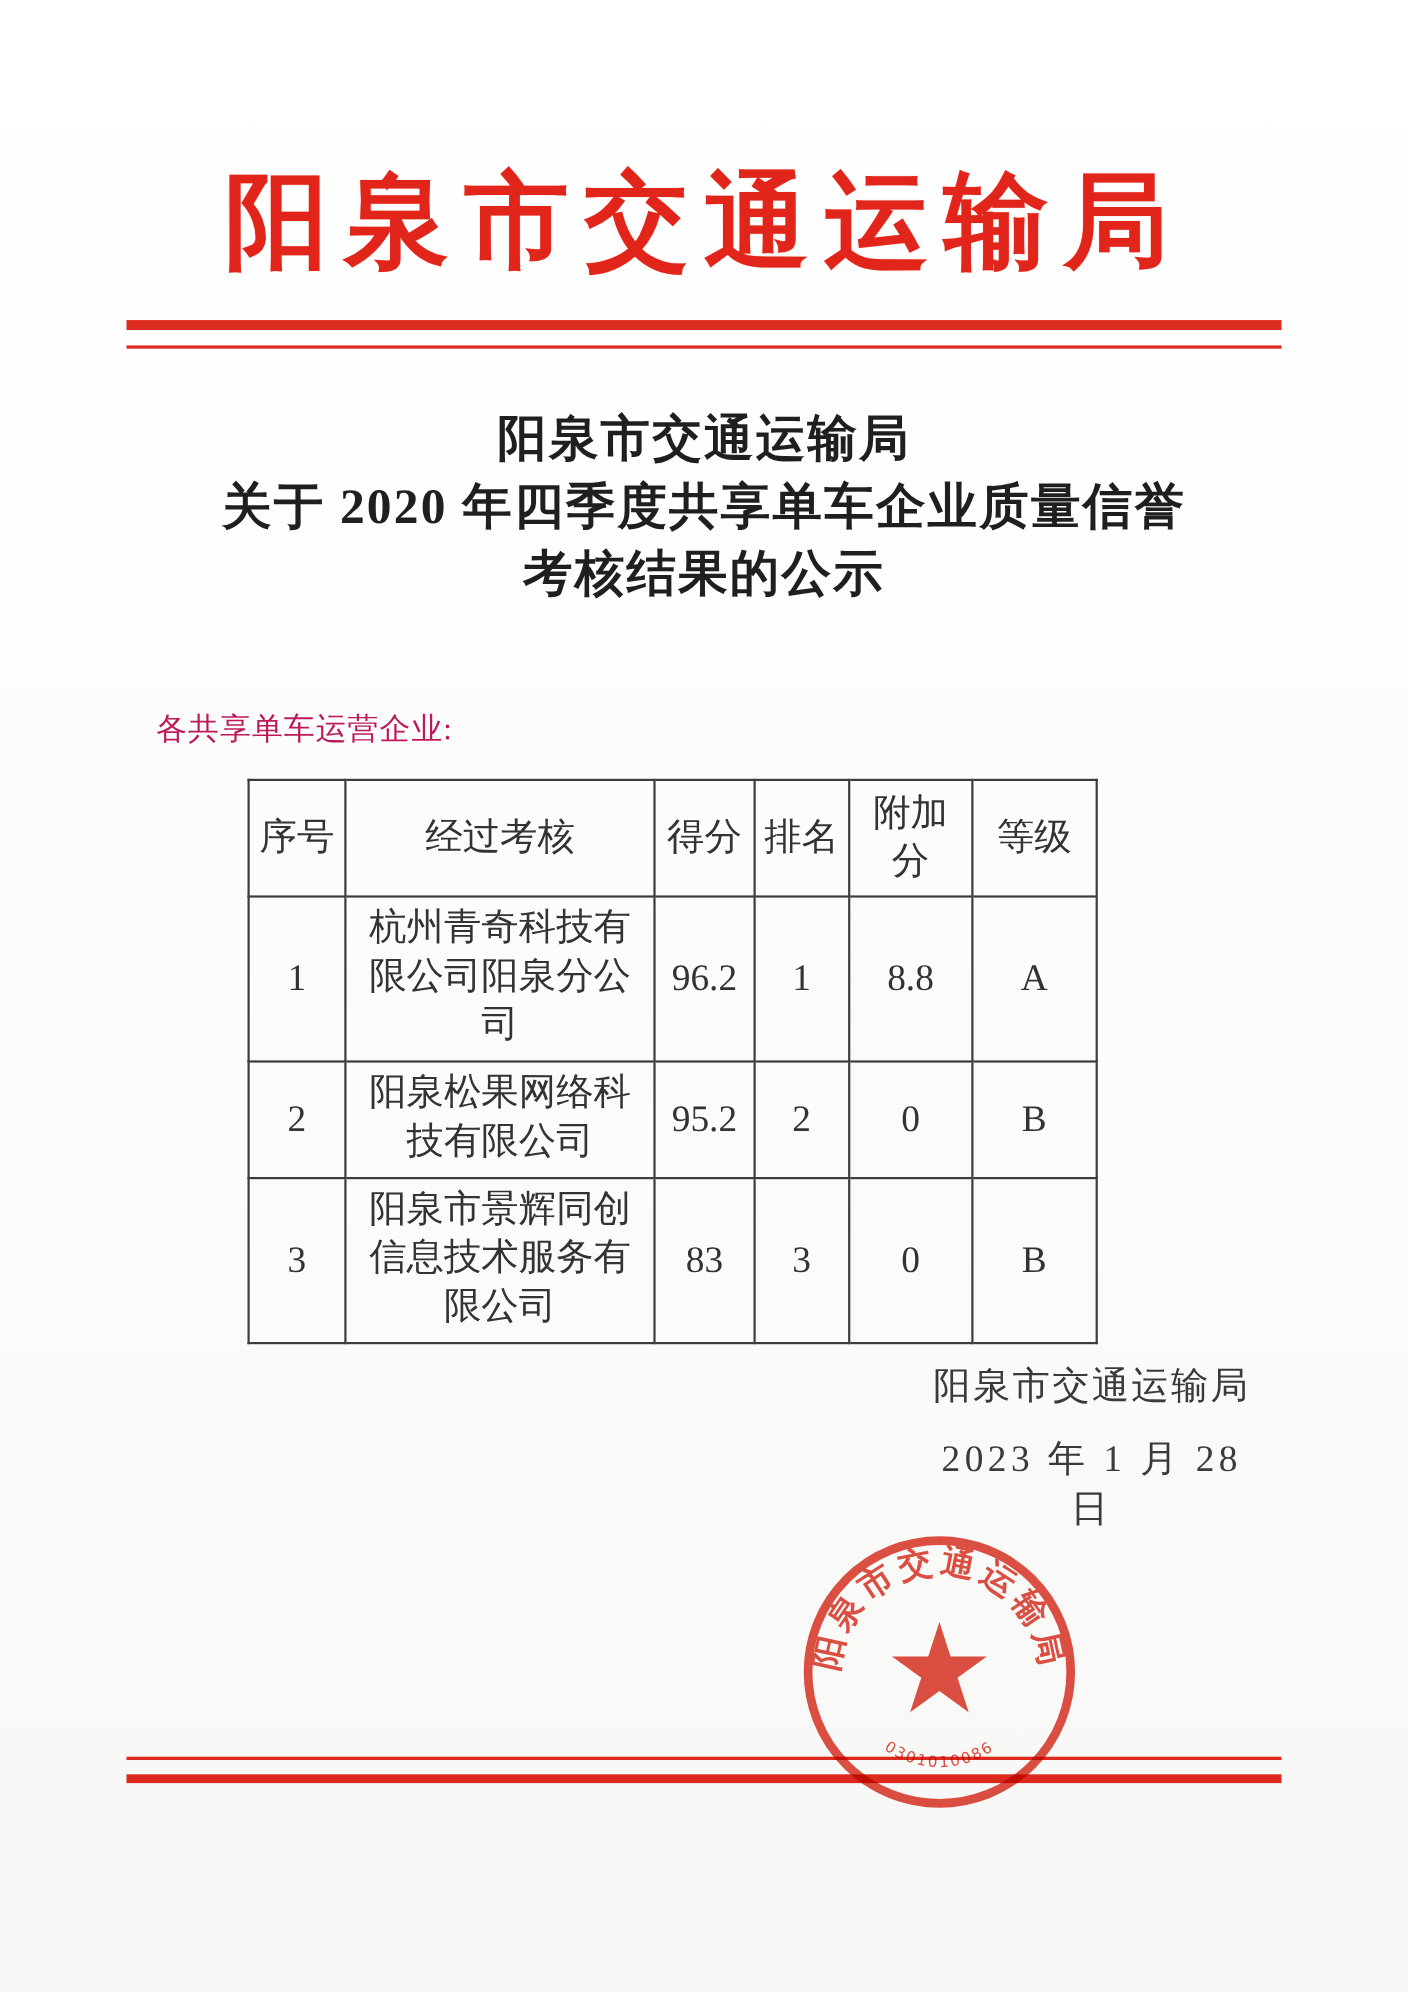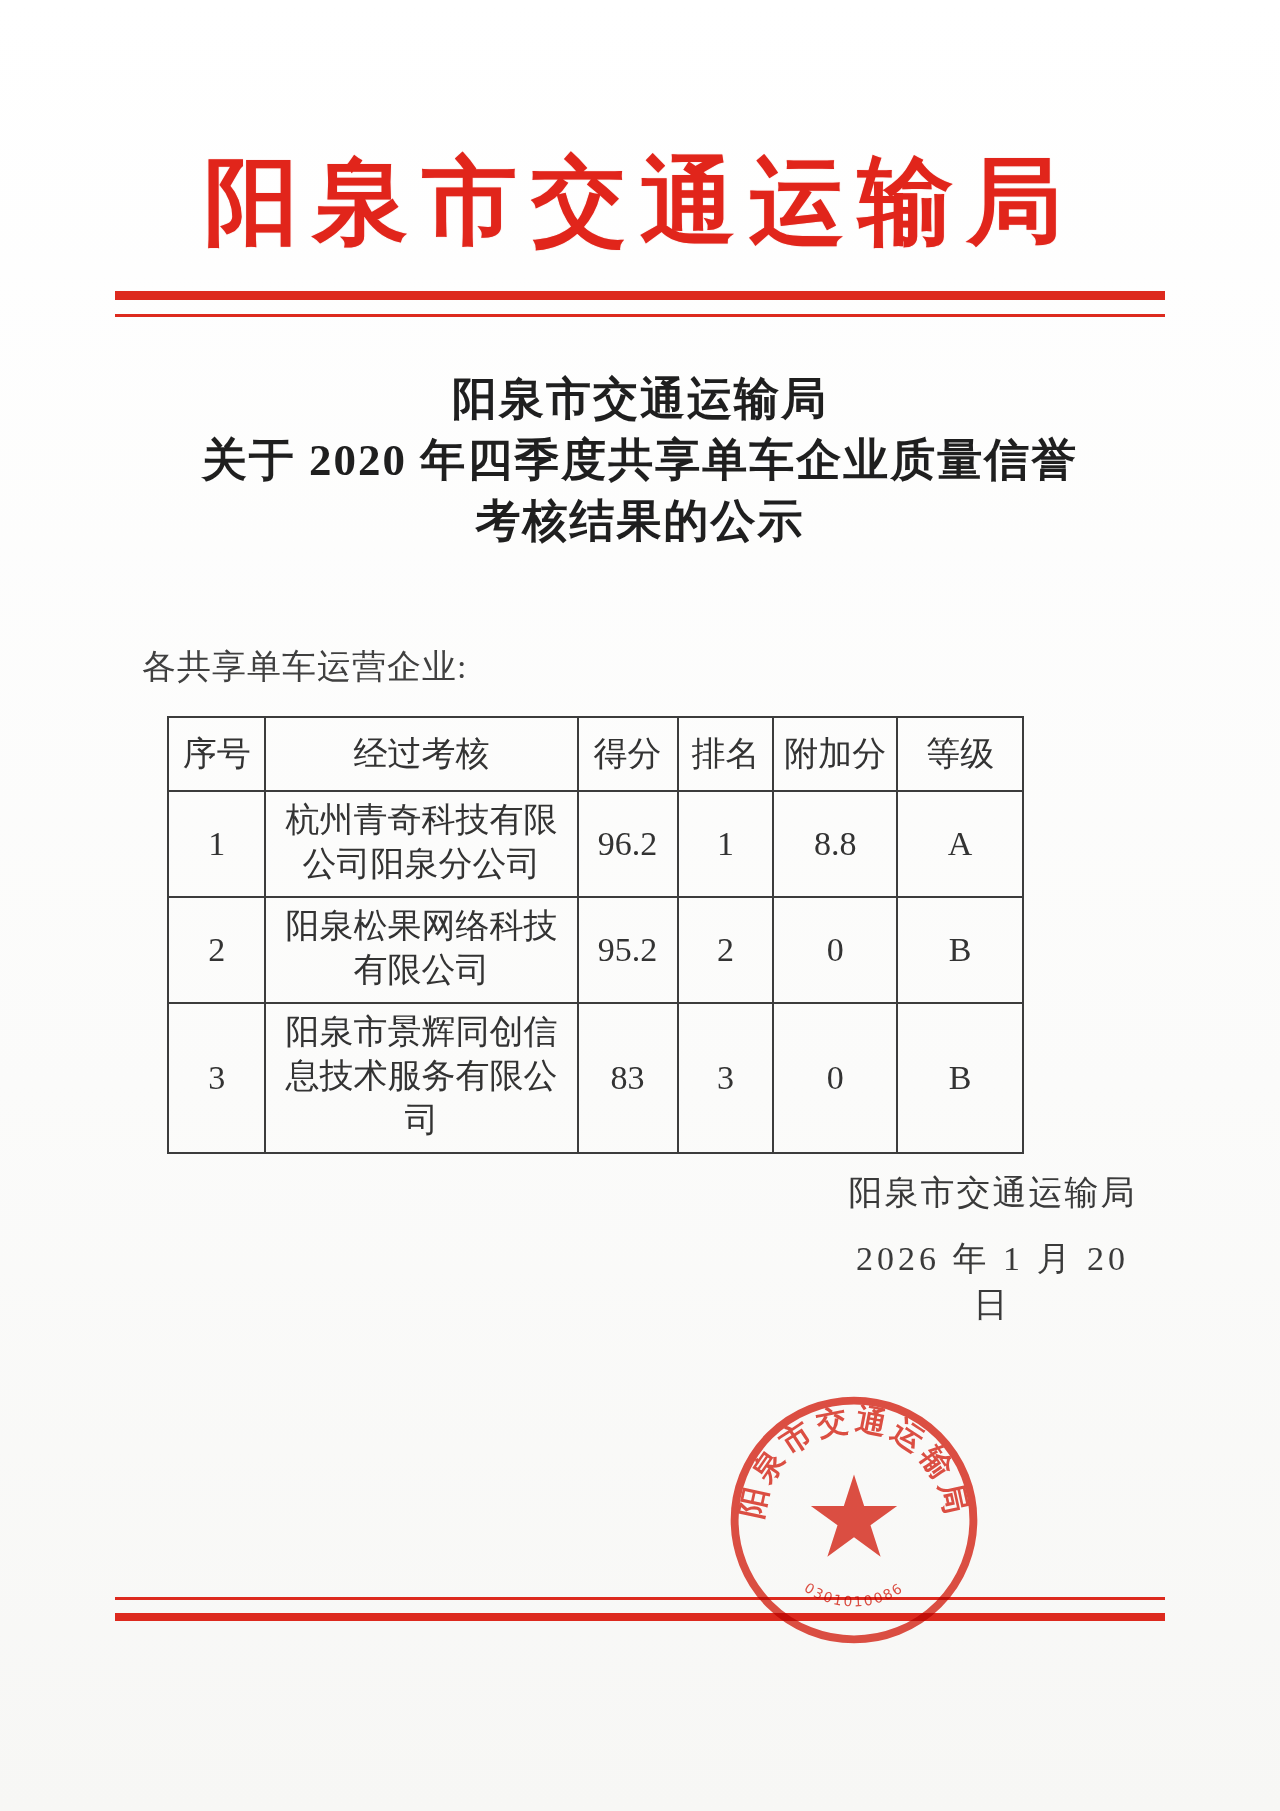--- a/index.html
+++ b/index.html
@@ -36,36 +36,36 @@
     font-size:45px;
     line-height:61px;
     color:#1f1f1f;
     letter-spacing:2px;
   }
 
   
   .content{margin:0 142px;}
   .salutation{
     margin-top:92px;
-    font-size:34px;
-    color:#404040;
+    font-size:28px;
+    color:#be185d;
     letter-spacing:1px;
   }
   .body-lines{margin-top:26px;}
   .body-line{
     font-size:34px;
     line-height:55.5px;
     color:#3a3a3a;
     letter-spacing:1px;
     white-space:nowrap;
   }
   .body-line.indent{text-indent:2em;}
 
   
-  .table-wrap{margin:26px 0 0 25px;width:857px;}
+  .table-wrap{margin:26px 0 0 83px;width:773px;}
   table.assess{
     width:100%;
     border-collapse:collapse;
     table-layout:fixed;
     font-size:34px;
     color:#333;
   }
   table.assess th,table.assess td{
     border:2px solid #3c3c3c;
     text-align:center;
@@ -177,21 +177,21 @@
               <td>3</td>
               <td>0</td>
               <td>B</td>
             </tr>
           </tbody>
       </table>
     </div>
 
     <div class="sign-block">
       <div class="sign-line">阳泉市交通运输局</div>
-      <div class="date-line">2026 年 1 月 20 日</div>
+      <div class="date-line">2023 年 1 月 28 日</div>
     </div>
   </div>
 
   <svg class="stamp" viewBox="0 0 300 300" aria-hidden="true">
     <defs>
       <path id="arcTop" d="M 62 182 A 93 93 0 1 1 238 182" fill="none"></path>
       <path id="arcBottom" d="M 88 212 A 88 88 0 0 0 212 212" fill="none"></path>
     </defs>
     <circle cx="150" cy="150" r="121" fill="none" stroke="#dd372a" stroke-width="8"></circle>
     <polygon fill="#dd372a" points="150,104 160.3,135.8 193.7,135.8 166.7,155.4 177,187.2 150,167.6 123,187.2 133.3,155.4 106.3,135.8 139.7,135.8"></polygon>

